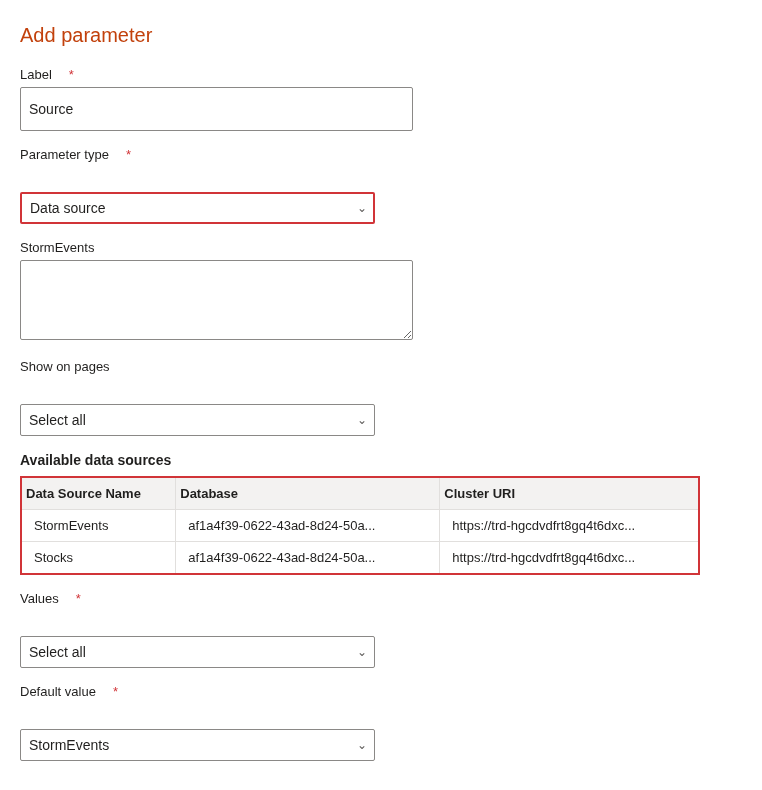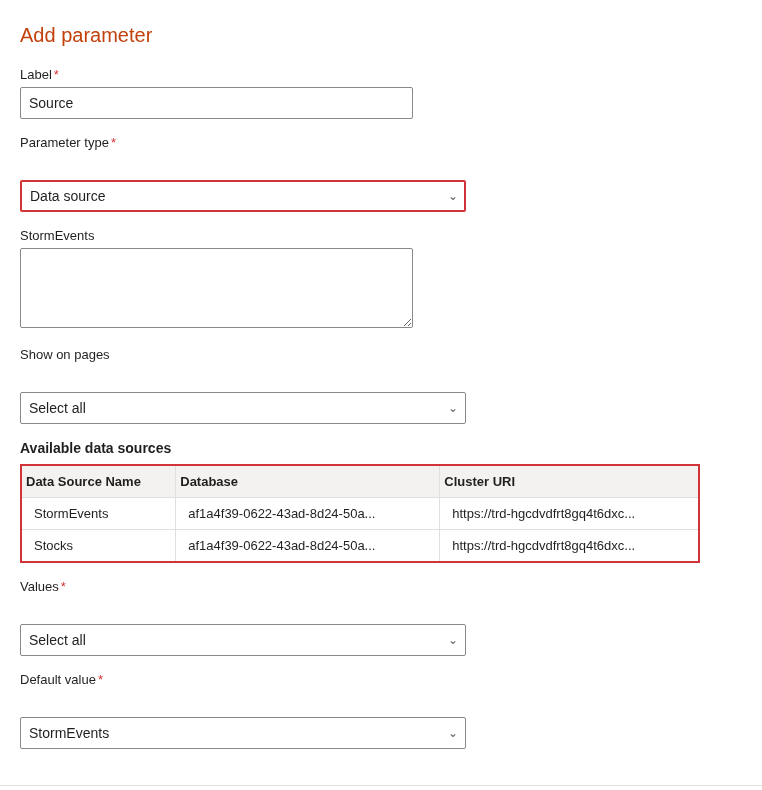--- a/index.html
+++ b/index.html
@@ -26,40 +26,40 @@
     .form-field {
       margin-bottom: 16px;
     }
     .field-label {
       font-size: 13px;
       font-weight: 400;
       margin-bottom: 5px;
       color: #201f1e;
       display: flex;
       align-items: center;
-      gap: 2px;
+      gap: 17px;
     }
     .required-star {
       color: #d13438;
       font-size: 13px;
     }
     .text-input {
       width: 393px;
-      height: 32px;
+      height: 44px;
       border: 1px solid #8a8886;
       border-radius: 2px;
       padding: 0 8px;
       font-size: 14px;
       color: #201f1e;
       outline: none;
       background: #fff;
     }
     .select-wrapper {
       position: relative;
-      width: 446px;
+      width: 355px;
       margin-top: 30px;
     }
     .select-field {
       width: 100%;
       height: 32px;
       border: 1px solid #8a8886;
       border-radius: 2px;
       padding: 0 32px 0 8px;
       font-size: 14px;
       color: #201f1e;

